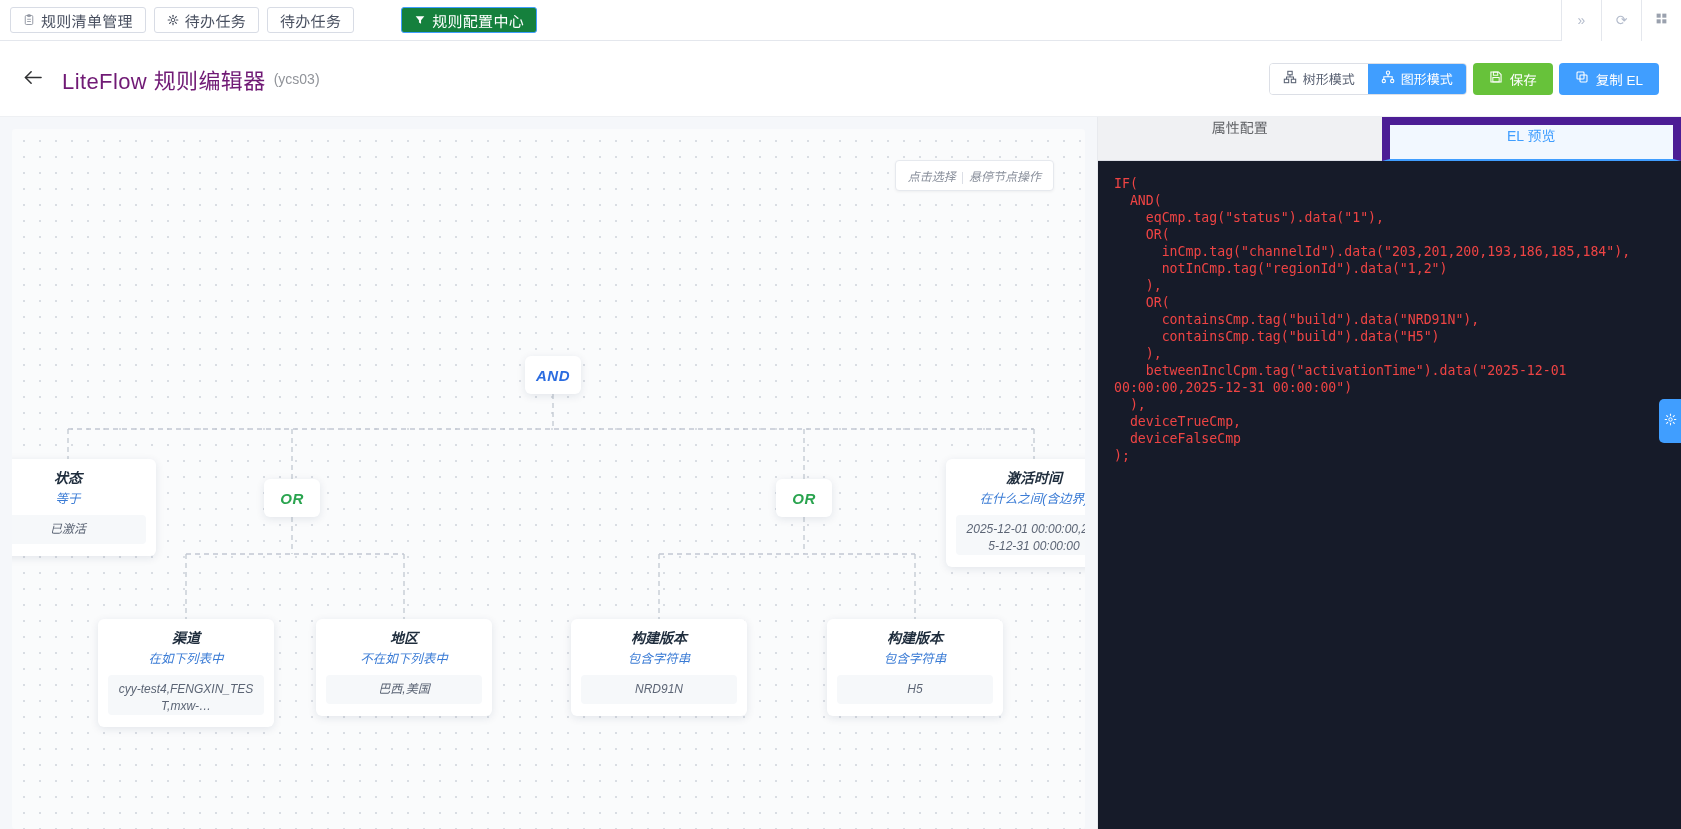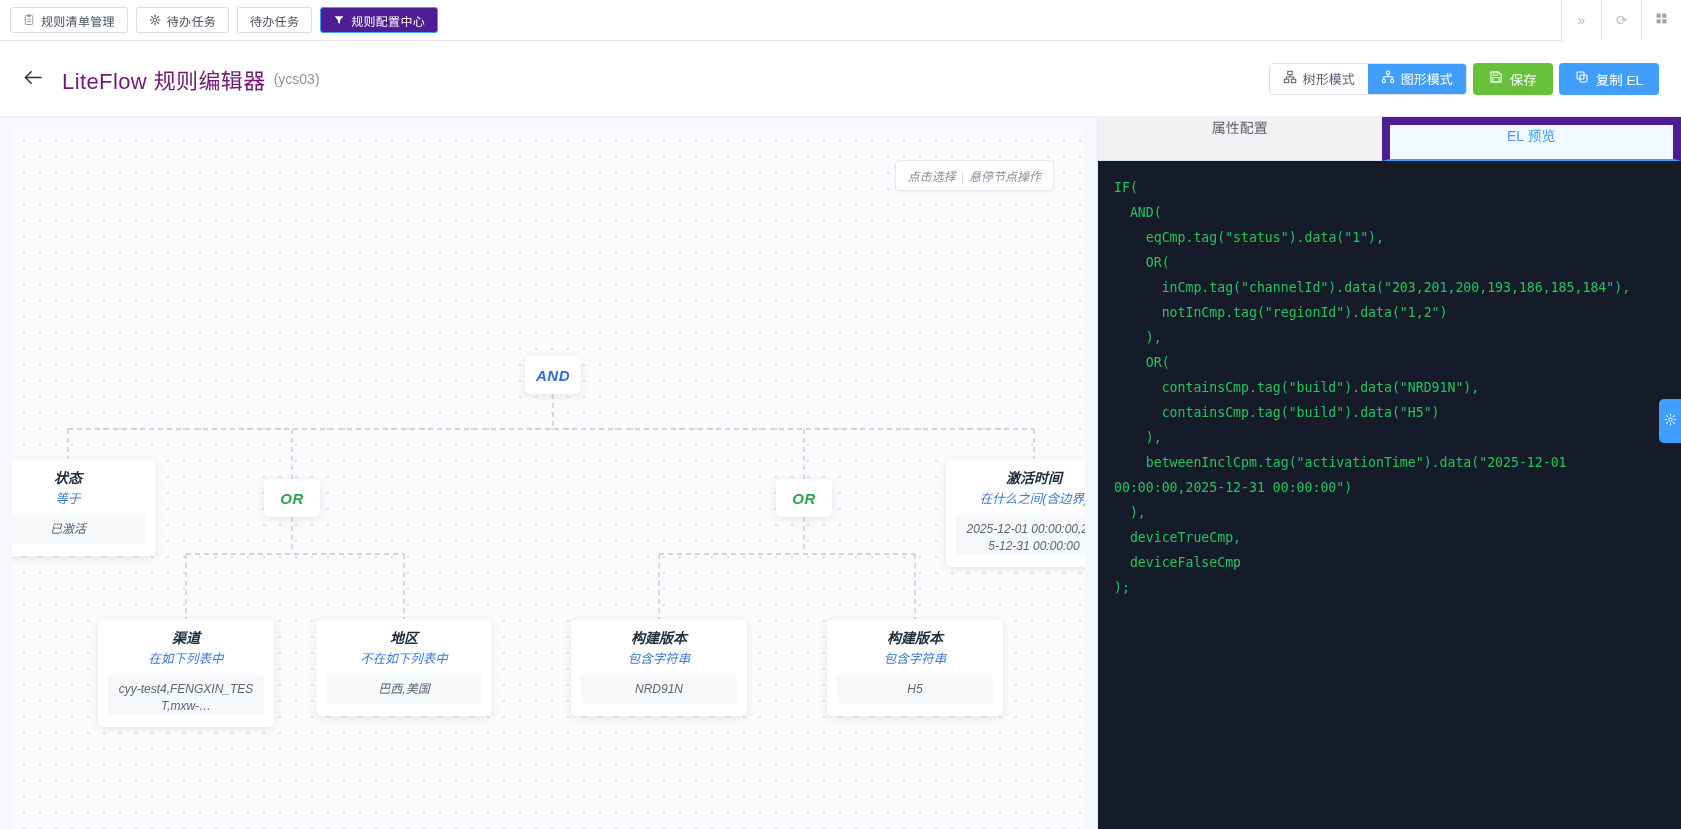--- a/index.html
+++ b/index.html
@@ -24,30 +24,31 @@
     padding: 0 0 0 10px;
     position: relative;
   }
   .tabs { display: flex; align-items: center; gap: 8px; }
   .tab {
     display: flex; align-items: center; gap: 6px;
     height: 26px; padding: 0 12px;
     border: 1px solid #d8dce5;
     border-radius: 3px;
     background: #fff;
-    font-size: 12px;
+    font-size: 15px;
     color: #495060;
     white-space: nowrap;
     cursor: pointer;
     letter-spacing: .3px;
   }
   .tab.active {
-    background: #4c1d95;
+    background: #15803d;
     border-color: #409eff;
     color: #fff;
+    margin-left: 39px;
   }
   .tab .ticon { font-size: 12px; line-height: 1; display: inline-flex; }
   .tabbar-right {
     margin-left: auto;
     display: flex; align-items: stretch; height: 41px;
   }
   .tb-btn {
     width: 40px;
     display: flex; align-items: center; justify-content: center;
     border-left: 1px solid #e4e7ed;
@@ -201,24 +202,24 @@
   }
   .side-tab.active {
     background: #f2f8ff;
     color: #409eff;
     border: 8px solid #4c1d95;
     border-bottom: 2px solid #409eff;
   }
   .el-code {
     flex: 1;
     background: #161b29;
-    color: #22c55e;
+    color: #ef4444;
     font-family: "DejaVu Sans Mono", "Liberation Mono", monospace;
     font-size: 13.2px;
-    line-height: 25px;
+    line-height: 17px;
     padding: 14px 14px 14px 16px;
     white-space: pre-wrap;
     word-break: break-word;
     overflow: hidden;
     margin: 0;
   }
   .gear-tab {
     position: absolute;
     right: 0; top: 282px;
     width: 22px; height: 44px;

